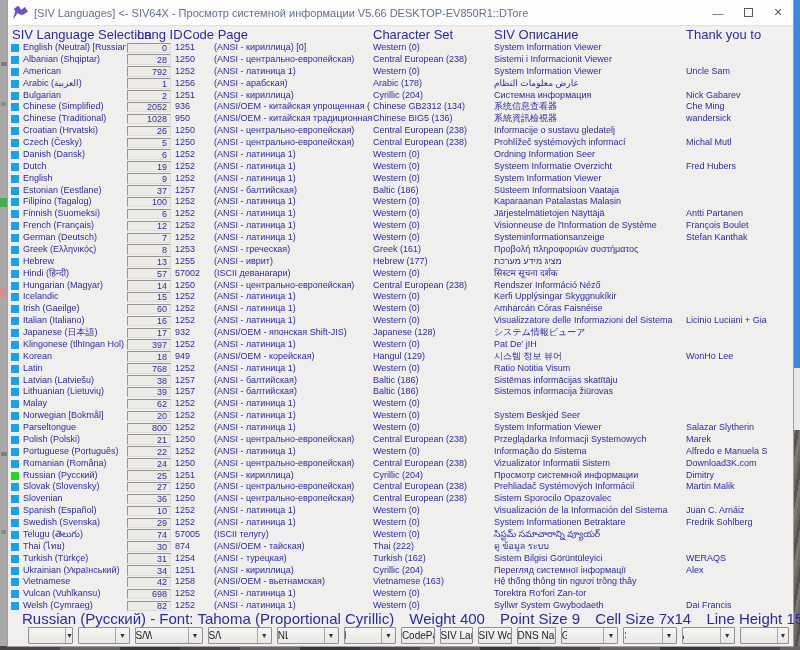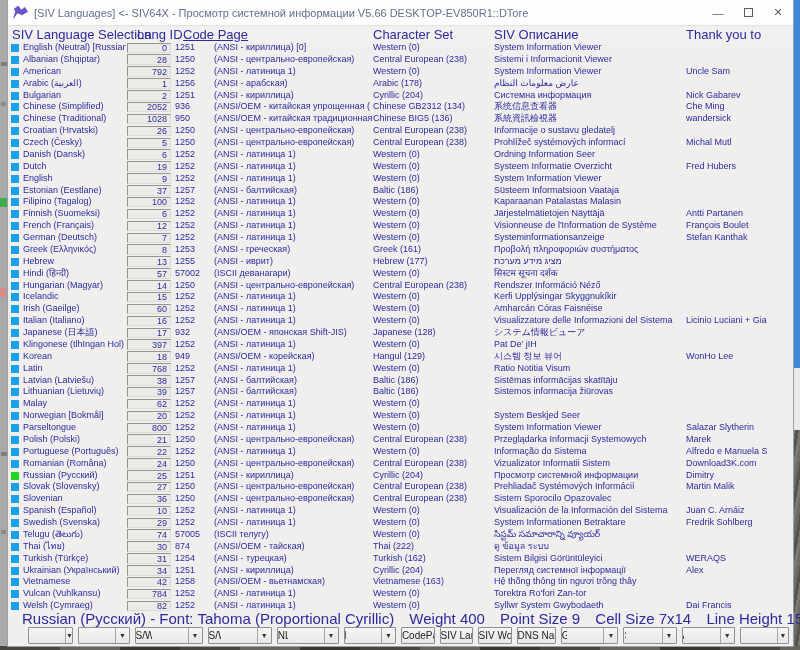--- a/index.html
+++ b/index.html
@@ -27,21 +27,21 @@
               clip-path:polygon(0% 100%, 15% 40%, 5% 25%, 35% 0%, 55% 30%, 80% 10%, 100% 45%, 60% 70%, 30% 55%); }
   .title-text { font-size:11px; color:#62708c; white-space:nowrap; overflow:hidden; flex:1; }
   .winbtns { display:flex; height:100%; }
   .winbtn { width:30px; height:100%; display:flex; align-items:center; justify-content:center;
             color:#5a5a5a; font-size:11px; }
   .maxglyph { width:9px; height:9px; border:1px solid #5a5a5a; display:inline-block; }
 
   
   .thead { position:absolute; left:0; top:27px; width:100%; height:15px; background:#f2f1ef; }
   .thead span { position:absolute; top:0; font-size:13px; line-height:15px; color:#2b2b9e; white-space:nowrap; }
-  .h0{left:4px;} .h1{left:129px;} .h2{left:175px;text-decoration:underline;} .h3{left:365px;} .h4{left:486px;} .h5{left:678px;}
+  .h0{left:4px;} .h1{left:129px;} .h2{left:175px;} .h3{left:365px;} .h4{left:486px;} .h5{left:678px;}
 
   
   .tbody { position:absolute; left:0; top:42px; width:100%; height:570px; overflow:hidden; }
   .trow { position:relative; height:11.875px; width:100%; font-size:9px; line-height:11.875px;
           color:#2b2b9e; white-space:nowrap; }
   .trow span { position:absolute; top:0; overflow:hidden; }
   .sq   { position:absolute; left:3px; top:2px; width:8px; height:8px; }
   .f-lang    { left:15px;  width:103px; }
   .idbox { position:absolute; left:119px; top:0.5px; width:44px; height:10.5px; background:#ecebe8;
            border:1px solid; border-color:#97948f #dddbd7 #dddbd7 #97948f;
@@ -563,21 +563,21 @@
     <div class="idbox">42</div>
     <span class="f-cp-num">1258</span>
     <span class="f-cp-desc">(ANSI/OEM - вьетнамская)</span>
     <span class="f-charset">Vietnamese (163)</span>
     <span class="f-desc">Hệ thống thông tin ngươi trông thây</span>
     <span class="f-thanks"></span>
   </div>
       <div class="trow">
     <i class="sq" style="background: rgb(27, 160, 234);"></i>
     <span class="f-lang">Vulcan (Vuhlkansu)</span>
-    <div class="idbox">784</div>
+    <div class="idbox">698</div>
     <span class="f-cp-num">1252</span>
     <span class="f-cp-desc">(ANSI - латиница 1)</span>
     <span class="f-charset">Western (0)</span>
     <span class="f-desc">Torektra Ro'fori Zan-tor</span>
     <span class="f-thanks"></span>
   </div>
       <div class="trow">
     <i class="sq" style="background: rgb(27, 160, 234);"></i>
     <span class="f-lang">Welsh (Cymraeg)</span>
     <div class="idbox">82</div>

